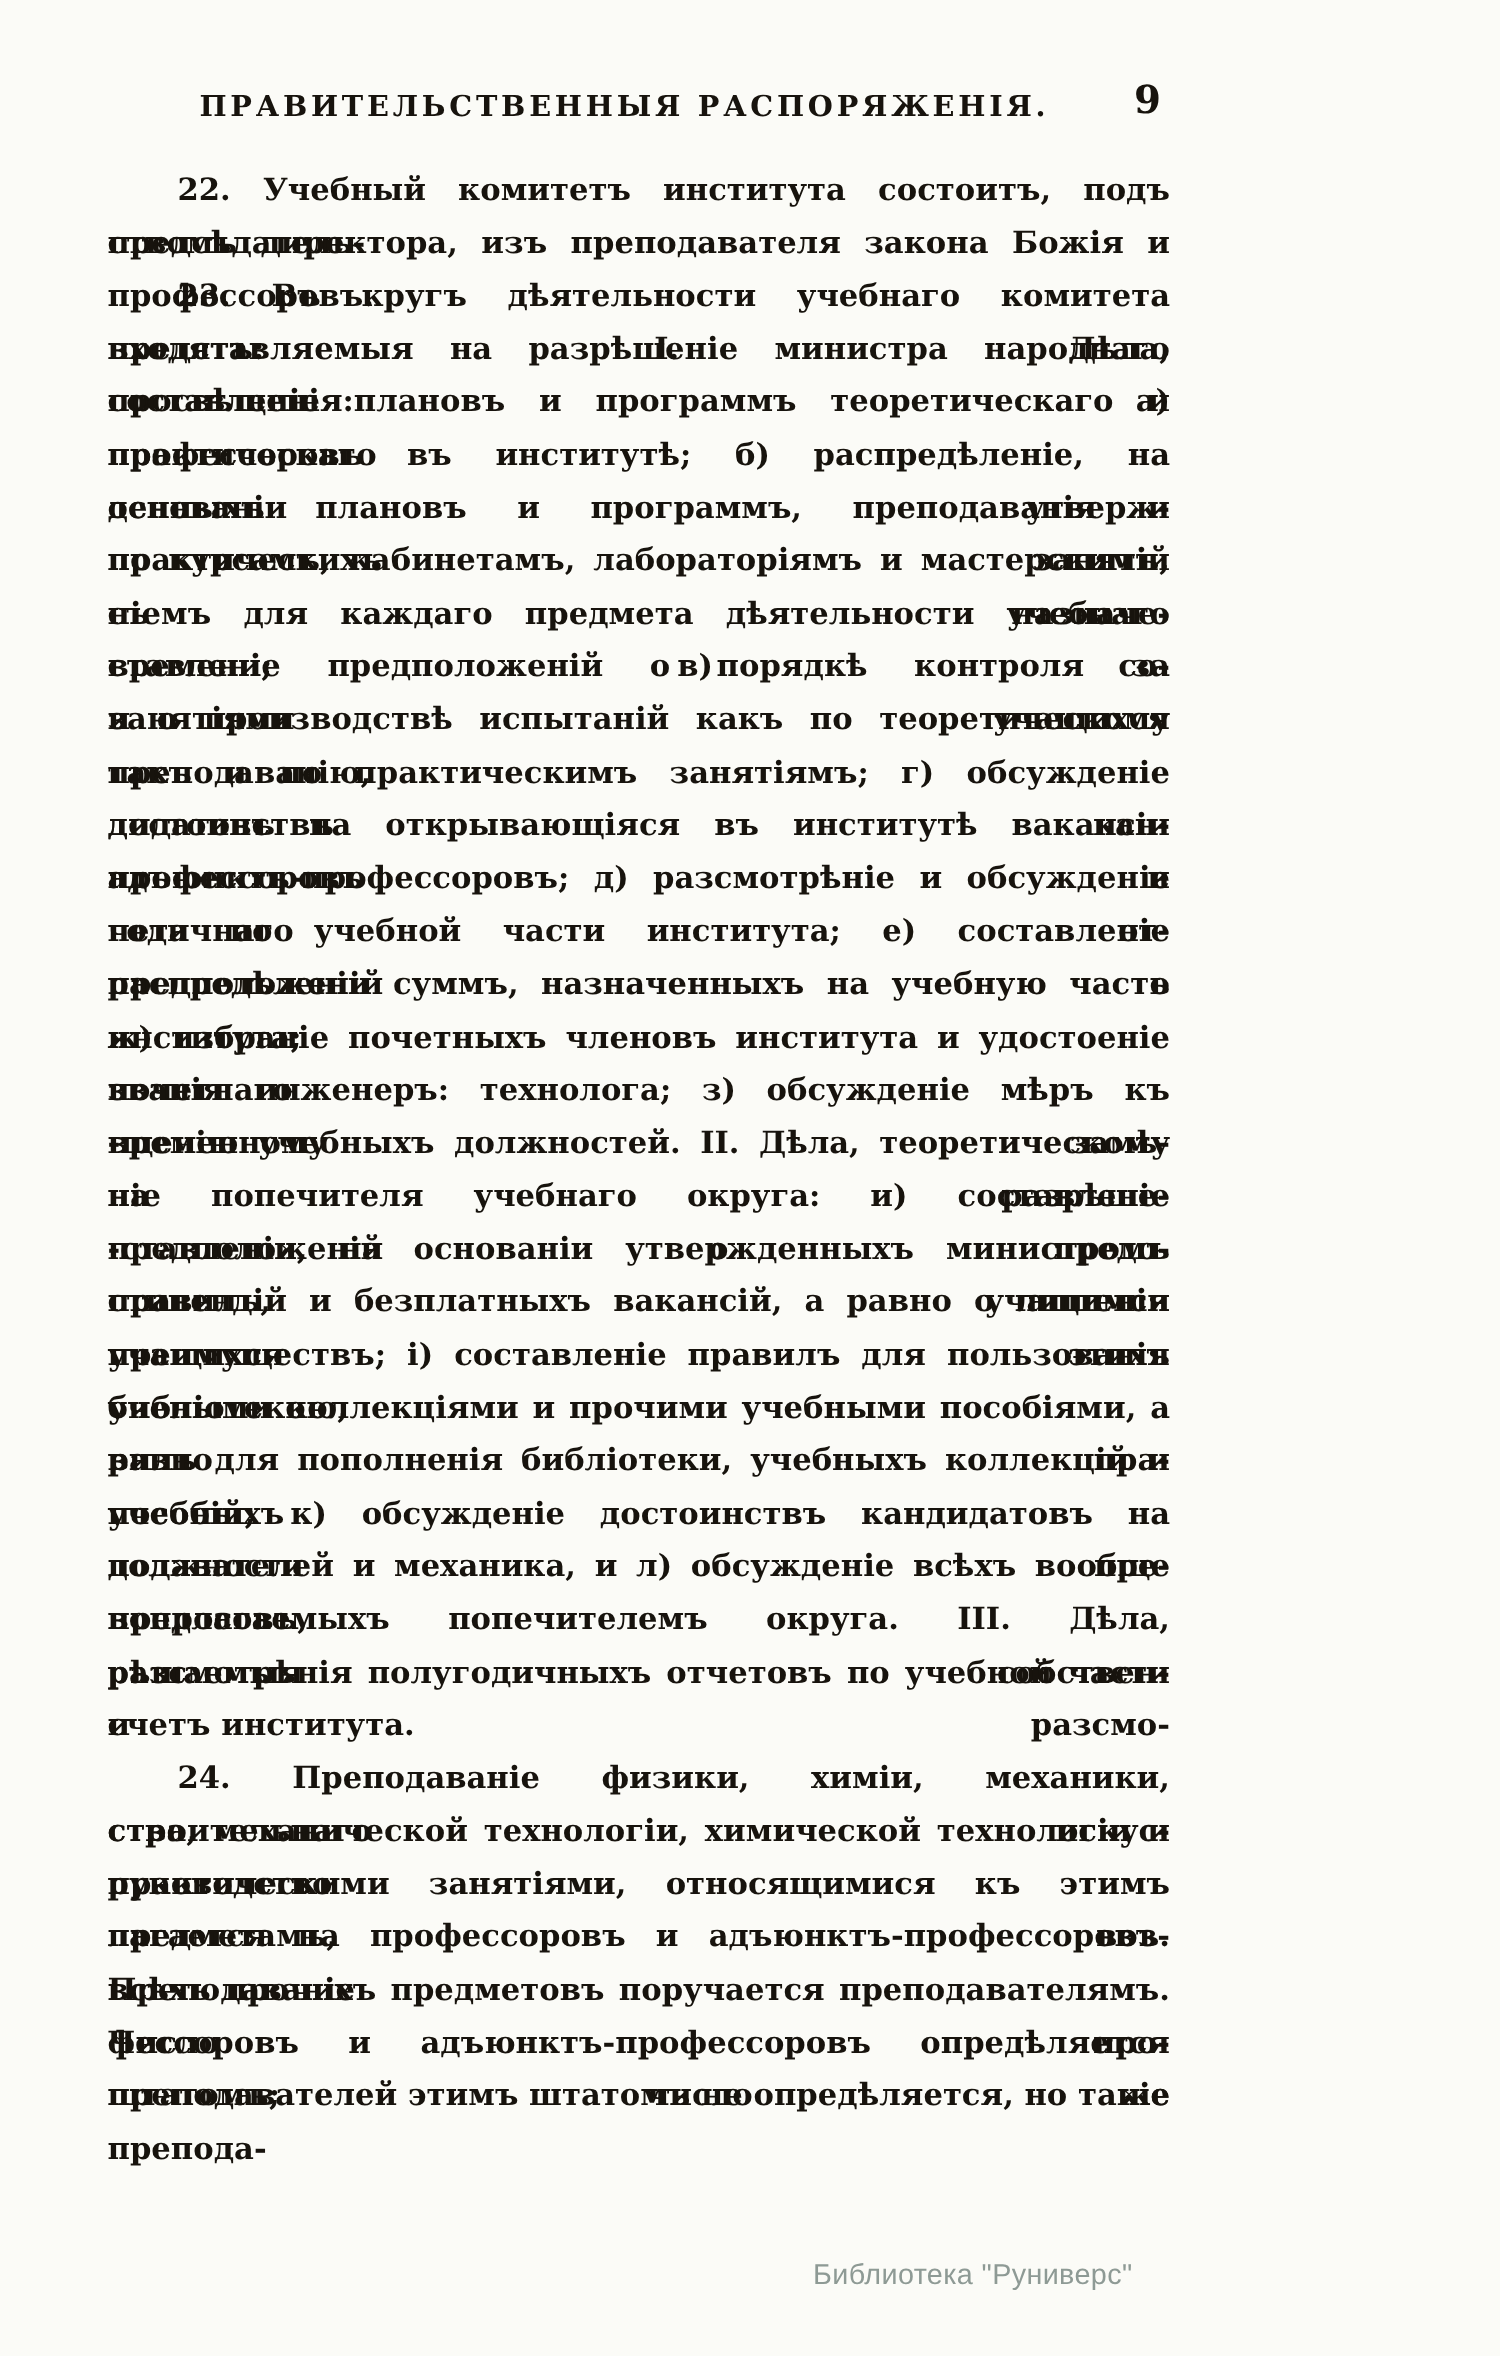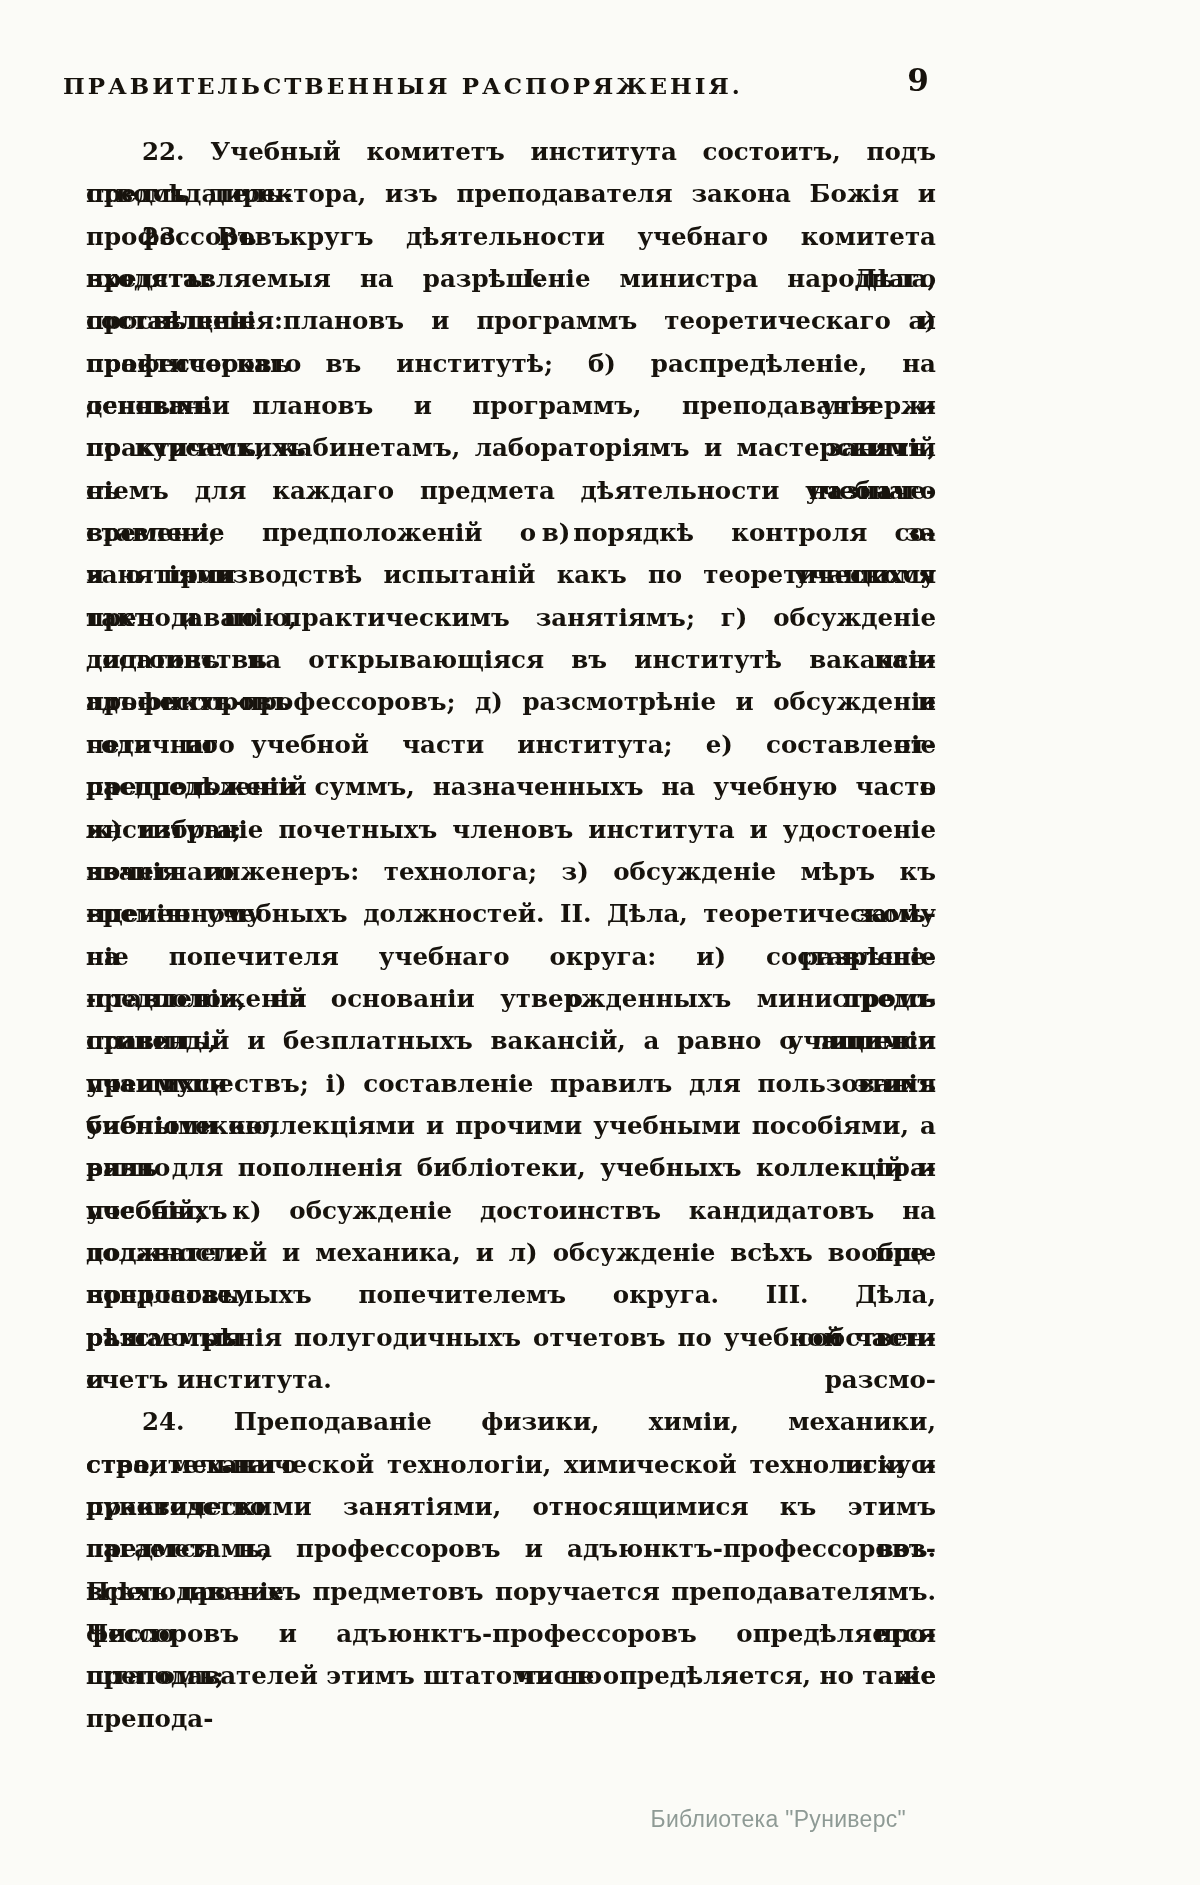--- a/index.html
+++ b/index.html
@@ -17,20 +17,21 @@
     height: 1885px;
     color: var(--ink, #17130d);
     font-family: "DejaVu Serif", "Liberation Serif", serif;
     font-weight: 700;
   }
   .running-header {
     position: absolute;
     top: 72px;
     left: 63px;
     width: 873px;
+    text-align: center;
     font-size: 23px;
     letter-spacing: 3px;
     white-space: nowrap;
   }
   .page-number {
     position: absolute;
     top: 62px;
     left: 896px;
     width: 44px;
     text-align: center;

